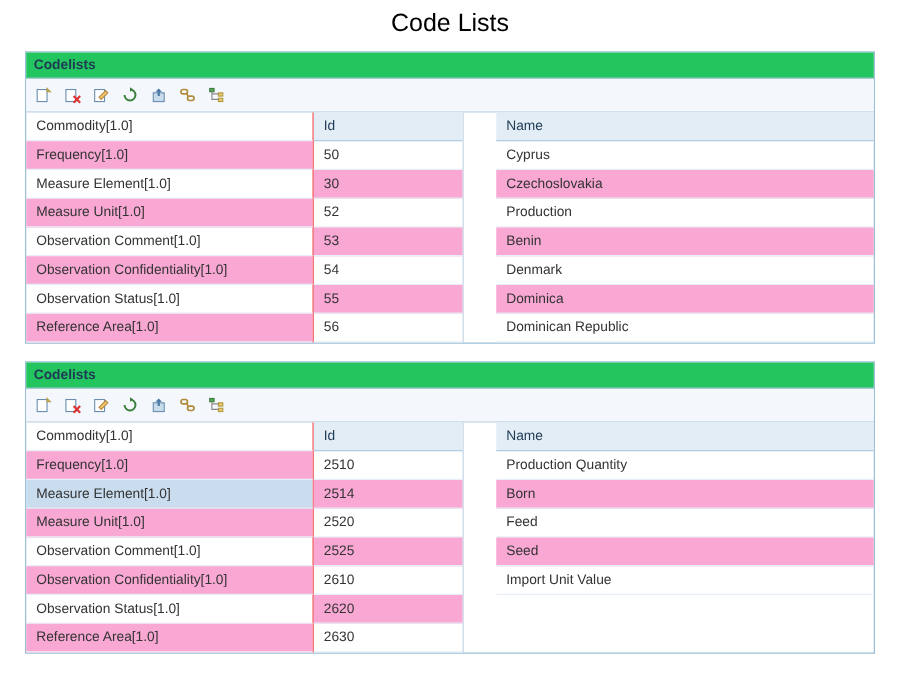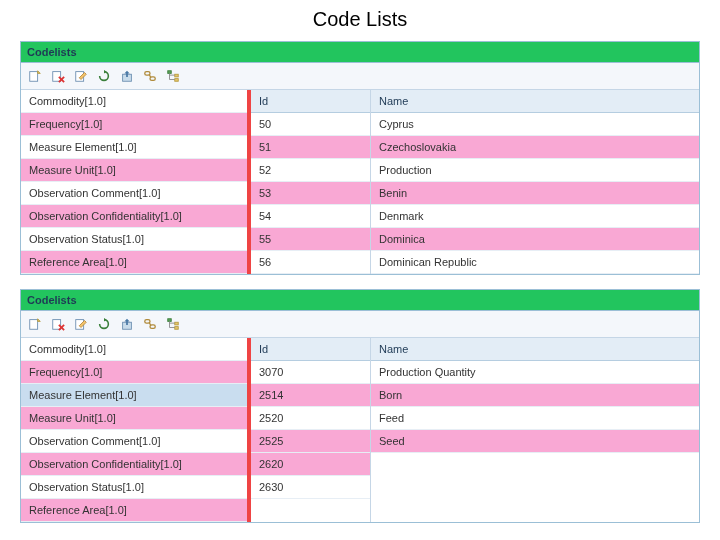--- a/index.html
+++ b/index.html
@@ -48,25 +48,26 @@
     justify-content: center;
     border-radius: 2px;
     cursor: pointer;
   }
   .tbtn svg { width: 14px; height: 14px; }
   .grid-body {
     display: flex;
   }
   .left-col {
     width: 230px;
-    border-right: 4px solid #ef4444;
+    border-right: 1px solid #ef4444;
   }
   .right-col {
     flex: 1;
     display: flex;
+    gap: 26px;
   }
   .col-id { width: 120px; border-right: 1px solid #c5d6e6; }
   .col-name { flex: 1; }
   .row {
     padding: 5px 8px;
     border-bottom: 1px solid #e7eef5;
     color: #333;
     white-space: nowrap;
     overflow: hidden;
     text-overflow: ellipsis;
@@ -147,21 +148,21 @@
         <div class="row alt">Measure Unit[1.0]</div>
         <div class="row">Observation Comment[1.0]</div>
         <div class="row alt">Observation Confidentiality[1.0]</div>
         <div class="row">Observation Status[1.0]</div>
         <div class="row alt">Reference Area[1.0]</div>
       </div>
     <div class="right-col">
       <div class="col-id" id="top-col-id">
         <div class="row header">Id</div>
       <div class="row">50</div>
-          <div class="row alt">51</div>
+          <div class="row alt">30</div>
           <div class="row">52</div>
           <div class="row alt">53</div>
           <div class="row">54</div>
           <div class="row alt">55</div>
           <div class="row">56</div>
         </div>
       <div class="col-name" id="top-col-name">
         <div class="row header">Name</div>
       <div class="row">Cyprus</div>
           <div class="row alt">Czechoslovakia</div>
@@ -232,29 +233,31 @@
         <div class="row selected">Measure Element[1.0]</div>
         <div class="row alt">Measure Unit[1.0]</div>
         <div class="row">Observation Comment[1.0]</div>
         <div class="row alt">Observation Confidentiality[1.0]</div>
         <div class="row">Observation Status[1.0]</div>
         <div class="row alt">Reference Area[1.0]</div>
       </div>
     <div class="right-col">
       <div class="col-id" id="bot-col-id">
         <div class="row header">Id</div>
-      <div class="row">3070</div>
+      <div class="row">2510</div>
           <div class="row alt">2514</div>
           <div class="row">2520</div>
           <div class="row alt">2525</div>
+          <div class="row">2610</div>
           <div class="row alt">2620</div>
           <div class="row">2630</div>
         </div>
       <div class="col-name" id="bot-col-name">
         <div class="row header">Name</div>
       <div class="row">Production Quantity</div>
           <div class="row alt">Born</div>
           <div class="row">Feed</div>
           <div class="row alt">Seed</div>
+          <div class="row">Import Unit Value</div>
         </div>
     </div>
   </div>
 </div>
 
 </body></html>

